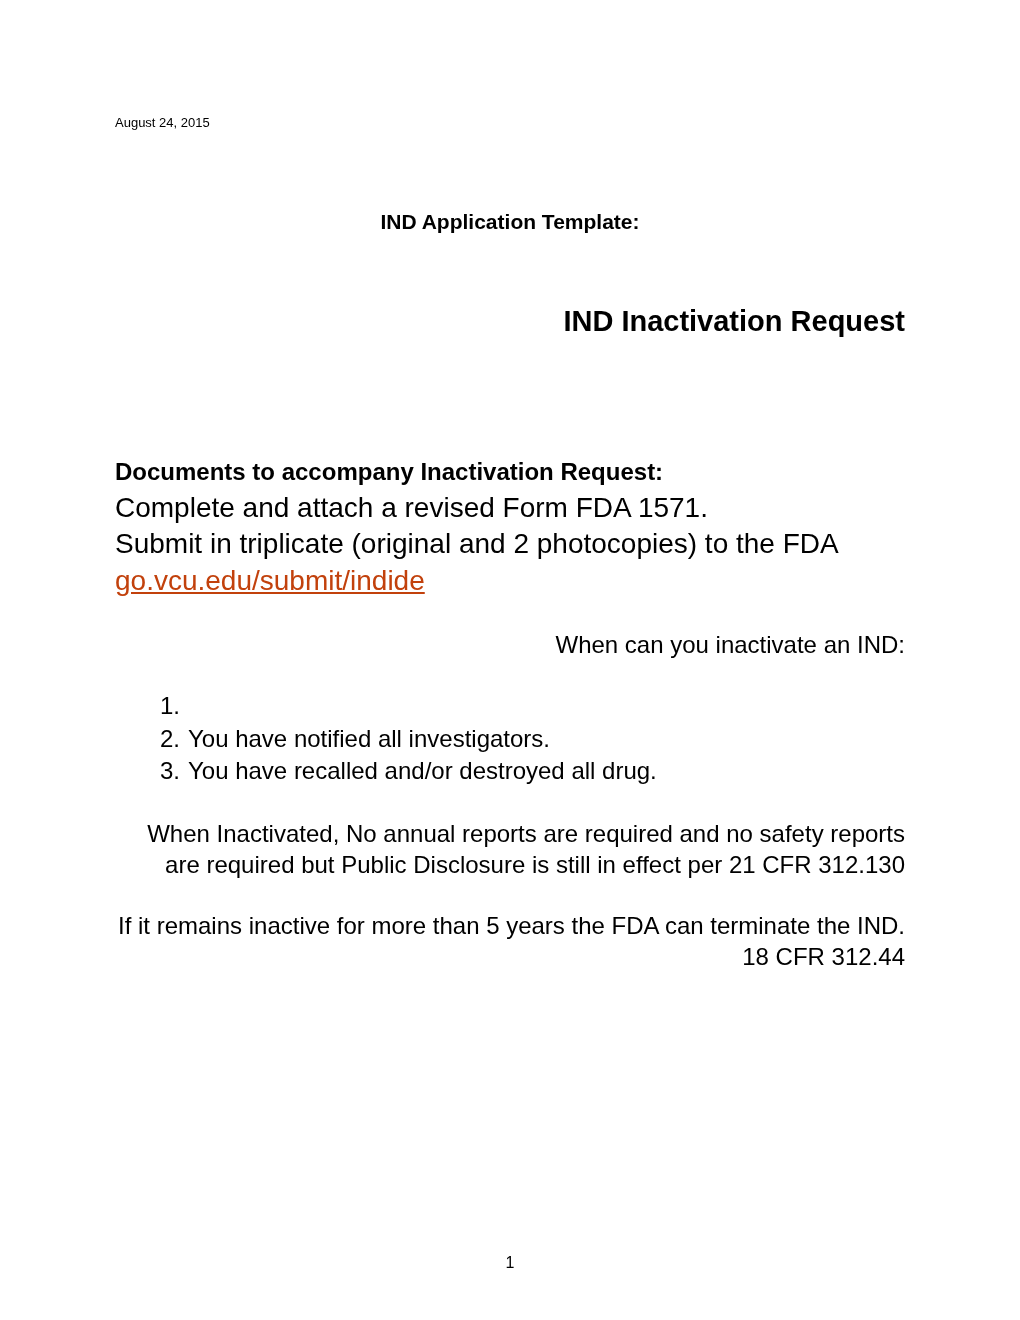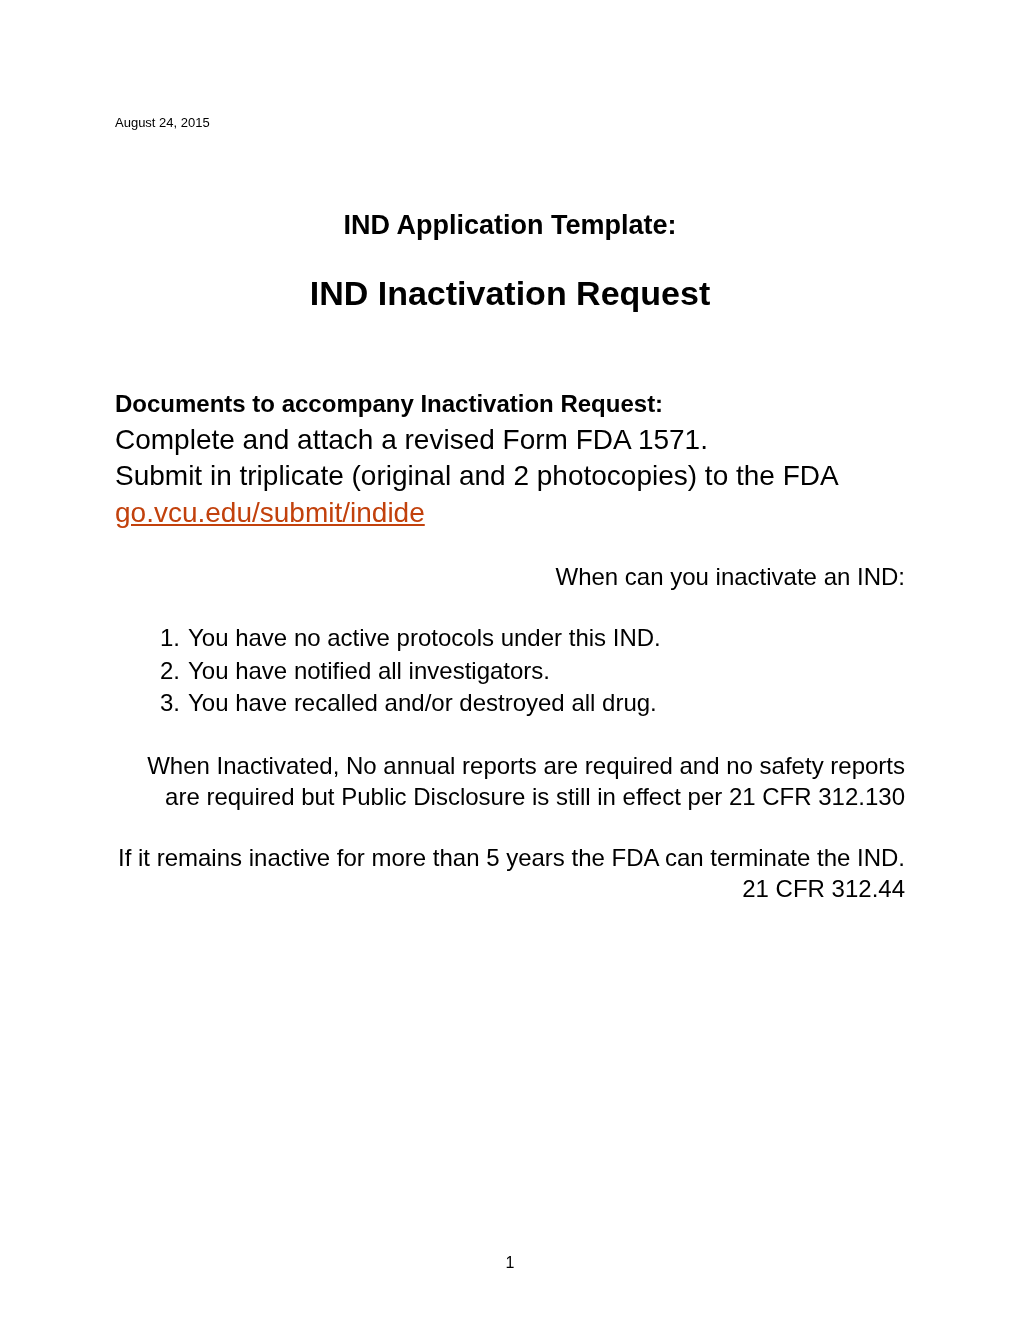--- a/index.html
+++ b/index.html
@@ -14,30 +14,30 @@
       height: 1320px;
       padding: 115px 115px 40px 115px;
       color: #000000;
       position: relative;
     }
     .date {
       font-size: 13px;
       margin-bottom: 80px;
     }
     .title {
-      font-size: 27px;
+      font-size: 21px;
       font-weight: bold;
       text-align: center;
-      margin-bottom: 33px;
+      margin-bottom: 71px;
     }
     .subtitle {
-      font-size: 34px;
+      font-size: 29px;
       font-weight: bold;
-      text-align: center;
-      margin-bottom: 77px;
+      text-align: right;
+      margin-bottom: 120px;
     }
     .section-heading {
       font-size: 24px;
       font-weight: bold;
       margin-bottom: 4px;
     }
     .body-text {
       font-size: 24px;
       line-height: 1.3;
     }
@@ -90,29 +90,28 @@
   <div>Complete and attach a revised Form FDA 1571.</div>
   <div>Submit in triplicate (original and 2 photocopies) to the FDA</div>
   <a class="link">go.vcu.edu/submit/indide</a>
 </div>
 
 <div class="body-text paragraph">When can you inactivate an IND:</div>
 
 <div class="list">
   <div class="list-item">
     <span class="list-number">1. </span>
-    <span>You have no active protocols under this IND.</span>
   </div>
   <div class="list-item">
     <span class="list-number">2. </span>
     <span>You have notified all investigators.</span>
   </div>
   <div class="list-item">
     <span class="list-number">3. </span>
     <span>You have recalled and/or destroyed all drug.</span>
   </div>
 </div>
 
 <div class="body-text paragraph">When Inactivated, No annual reports are required and no safety reports are required but Public Disclosure is still in effect per 21 CFR 312.130</div>
 
-<div class="body-text paragraph">If it remains inactive for more than 5 years the FDA can terminate the IND.  21 CFR 312.44</div>
+<div class="body-text paragraph">If it remains inactive for more than 5 years the FDA can terminate the IND.  18 CFR 312.44</div>
 
 <div class="page-number">1</div>
 
 </body></html>

